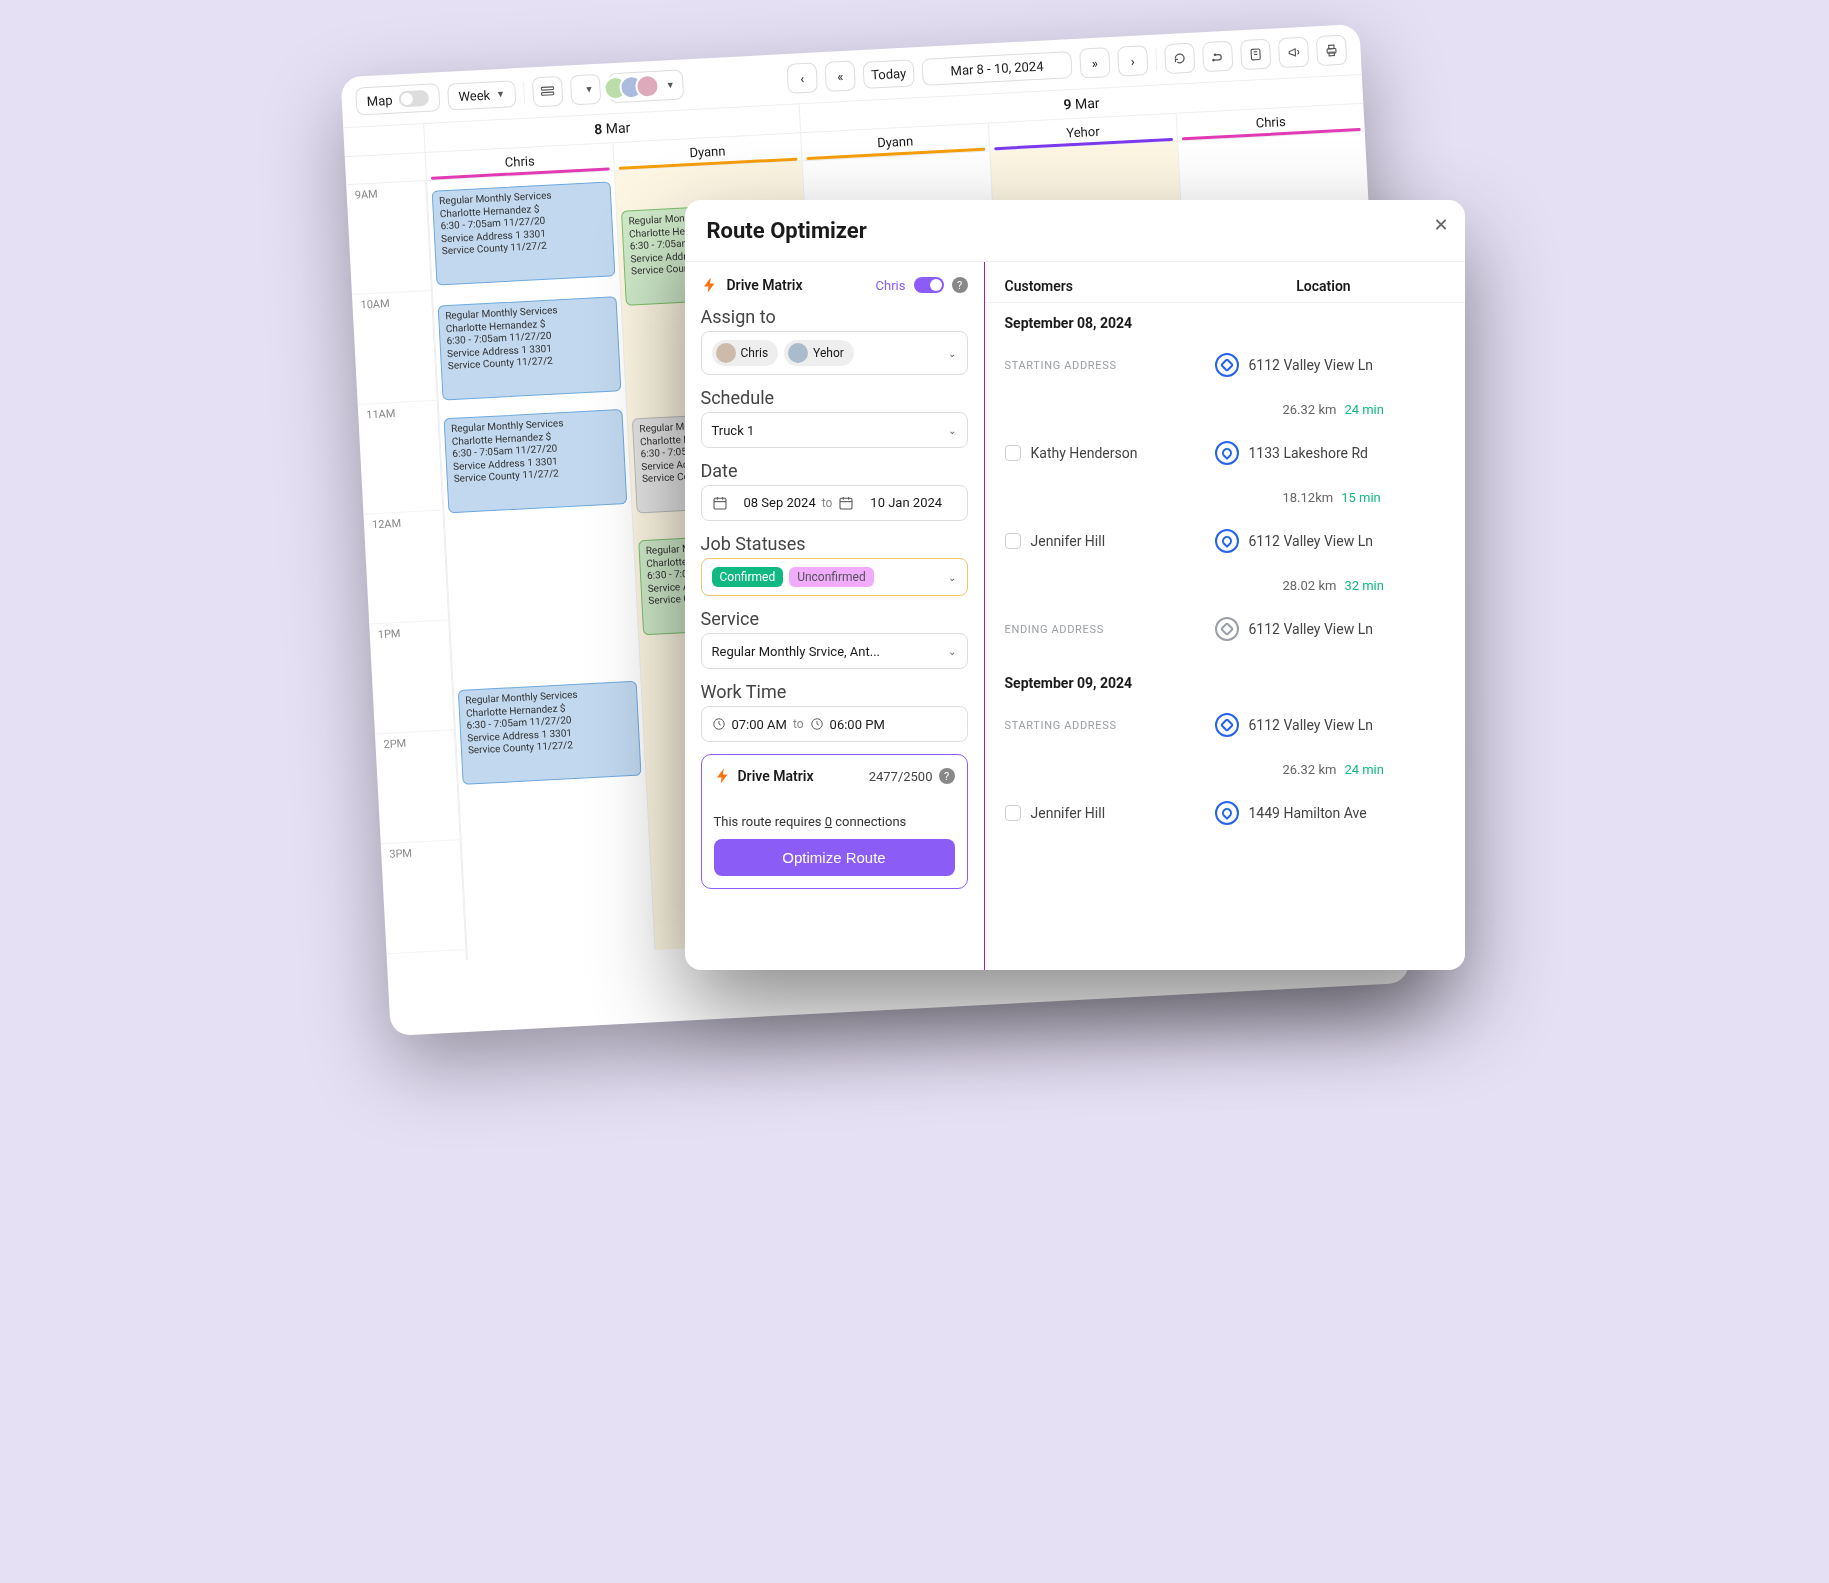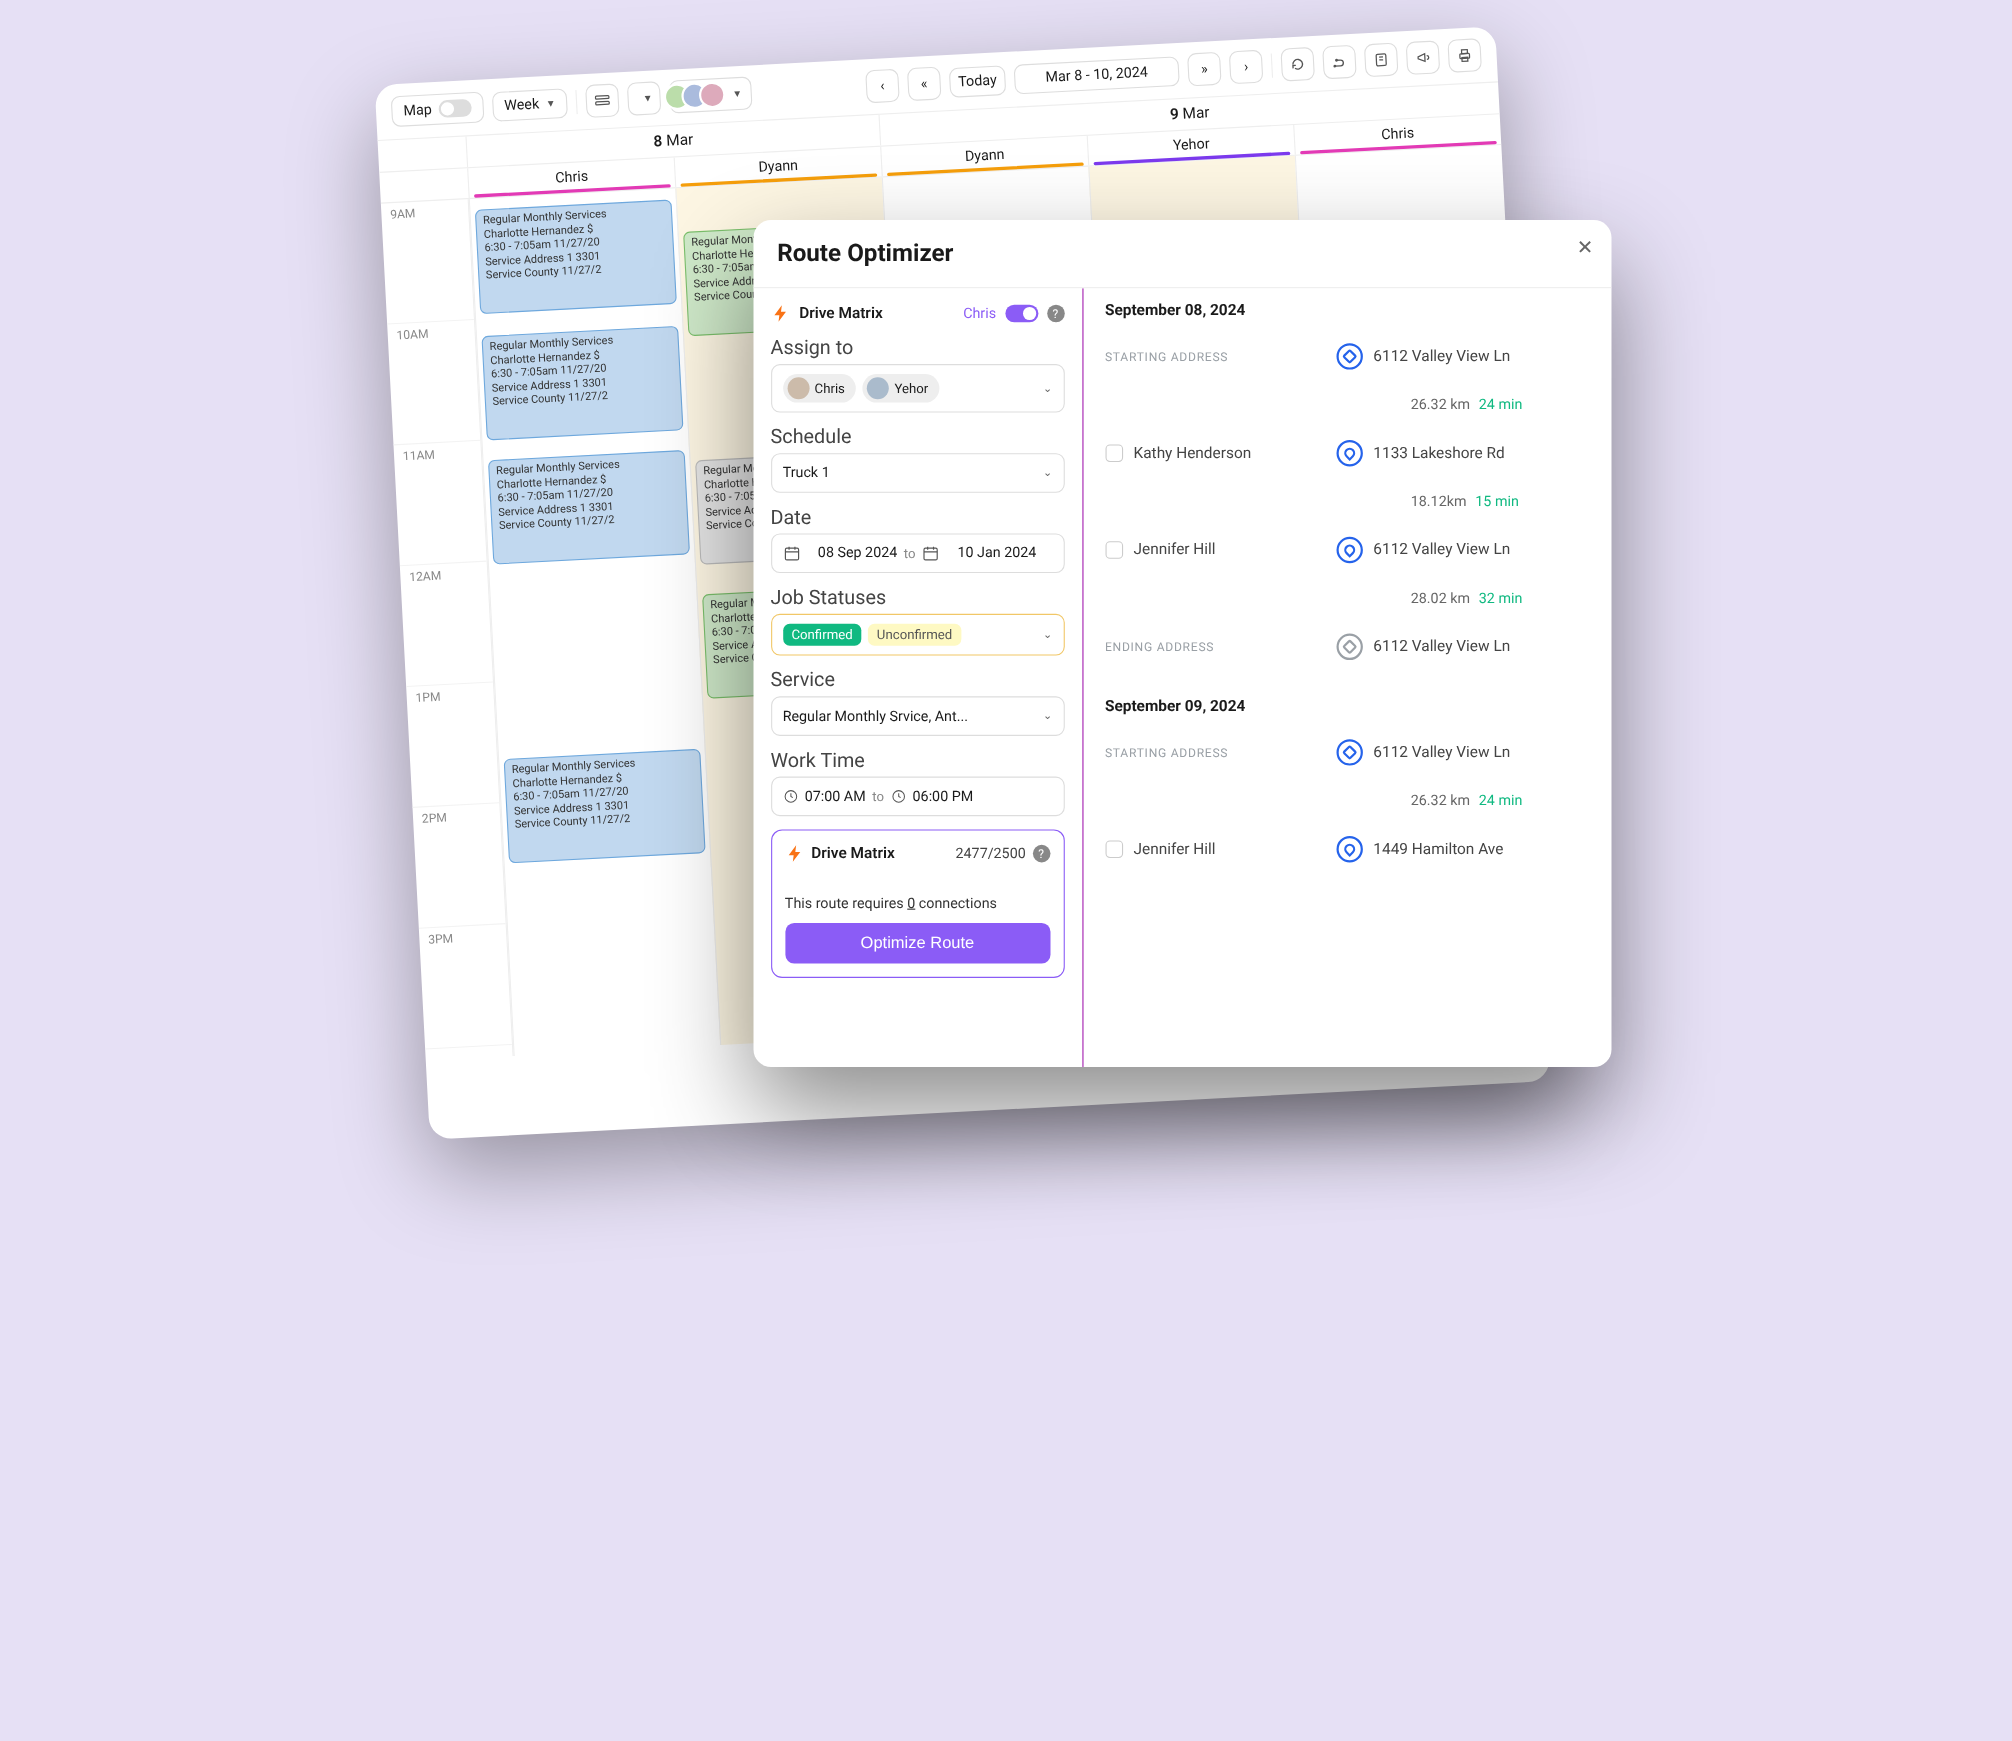--- a/index.html
+++ b/index.html
@@ -106,21 +106,21 @@
   .input .caret{margin-left:auto;font-size:10px;color:#666;}
   .chip{background:#eee;border-radius:16px;padding:3px 10px 3px 4px;display:flex;align-items:center;gap:5px;font-size:12px;}
   .chip .av{width:20px;height:20px;border-radius:50%;background:#cba;}
   .chip:nth-child(2) .av{background:#abc;}
   .date-range .part{display:flex;align-items:flex-start;gap:16px;}
   .date-range .to{color:#888;font-size:12px;}
   .cal-ic{width:16px;height:16px;}
   .status-input{border:1px solid #f1c767;}
   .badge{border-radius:6px;padding:3px 8px;font-size:12px;}
   .badge.green{background:#10b981;color:#fff;}
-  .badge.grey{background:#fef9c3;color:#555;}
+  .badge.grey{background:#f0abfc;color:#555;}
   .worktime .to{color:#888;font-size:12px;}
   .clock-ic{width:14px;height:14px;}
 
   .dm-box{border:1.5px solid #8b5cf6;border-radius:10px;padding:12px;display:flex;flex-direction:column;gap:10px;}
   .dm-box-top{display:flex;align-items:center;gap:6px;}
   .dm-count{margin-left:auto;font-size:13px;color:#444;display:flex;align-items:center;gap:6px;}
   .dm-note{font-size:13px;color:#333;margin-top:19px;}
   .dm-note u{text-decoration:underline;}
   .primary-btn{background:#8b5cf6;color:#fff;border:none;border-radius:8px;padding:10px;font-size:15px;cursor:pointer;}
 
@@ -449,20 +449,24 @@
             </span>
           </div>
           <div class="dm-note">
             <span>This route requires </span><u>0</u><span> connections</span>
           </div>
           <button class="primary-btn">Optimize Route</button>
         </div>
       </div>
 
       <div class="pane right-pane">
+        <div class="right-head">
+          <div class="col-h cust">Customers</div>
+          <div class="col-h loc">Location</div>
+        </div>
         <div id="route-days">
             <div class="day-section">
               <div class="day-h">September 08, 2024</div>
               <div class="route-row">
                 <div class="cust-col">
                   <div class="caps">STARTING ADDRESS</div>
                 </div>
                 <div class="loc-col">
                   <span class="node start">
                     <span class="pin"></span>

